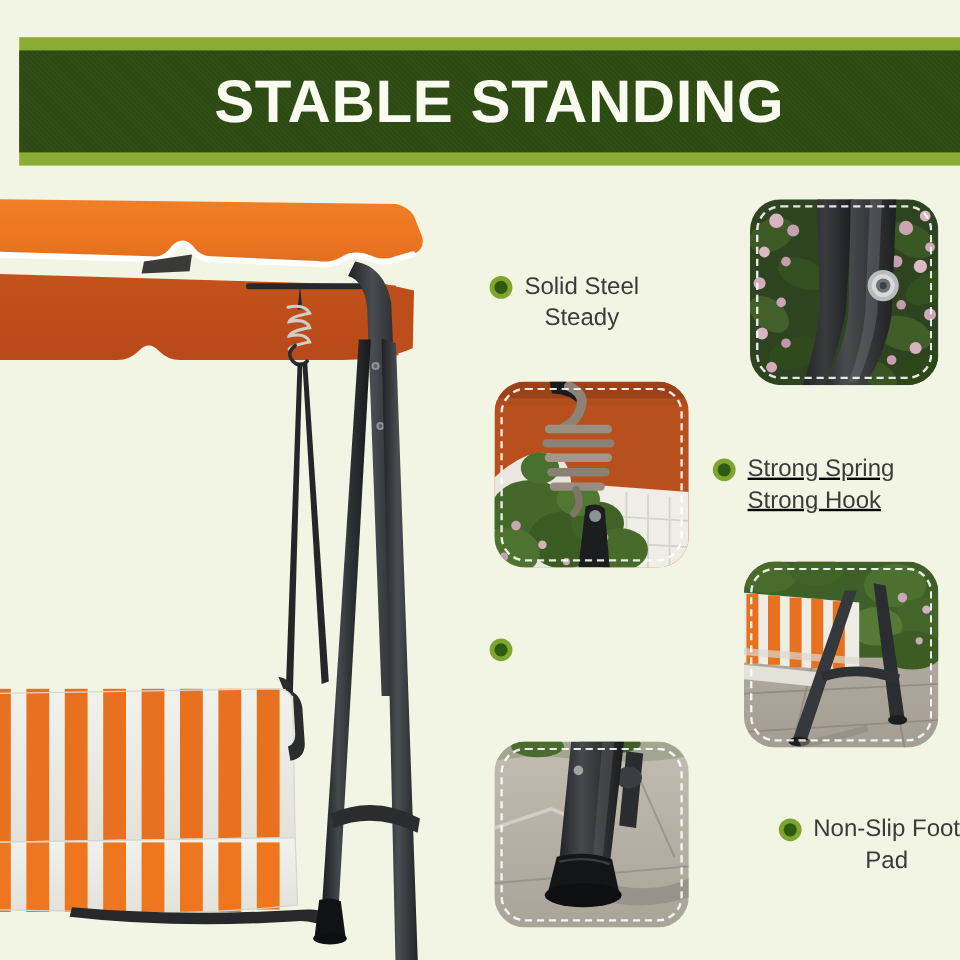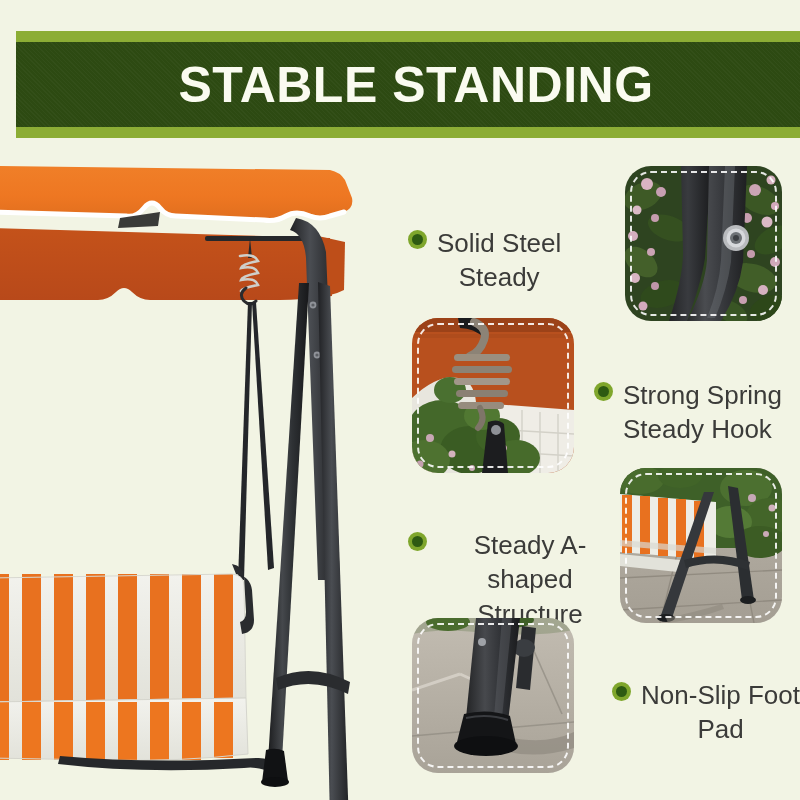--- a/index.html
+++ b/index.html
@@ -89,21 +89,21 @@
     margin-top: 4px;
   }
   .bullet::after {
     content: "";
     width: 11px;
     height: 11px;
     border-radius: 50%;
     background: #2E5A12;
   }
   .feature-text {
-    font-size: 26px;
+    font-size: 20px;
     line-height: 1.32;
     color: #3B3B39;
     font-weight: normal;
   }
   .ft-center { text-align: center; }
   .ft-left   { text-align: left; }
 
   
   .photo {
     position: absolute;
@@ -384,34 +384,30 @@
         <rect x="40" y="48" width="60" height="7" rx="3.5" fill="#8C8274"></rect>
         <rect x="42" y="60" width="56" height="7" rx="3.5" fill="#A2978A"></rect>
         <rect x="44" y="72" width="52" height="7" rx="3.5" fill="#8A8073"></rect>
         <rect x="46" y="84" width="46" height="7" rx="3.5" fill="#978C7E"></rect>
       </g>
       <path d="M 68 90 q 6 12 -2 20" fill="none" stroke="#7E7568" stroke-width="6" stroke-linecap="round"></path>
     </svg>
     <div class="dash"></div>
   </div>
 
-  <div class="feature-label" style="left:594px; top:378px; width:205px;">
+  <div class="feature-label" style="left:594px; top:378px; width:205px;text-decoration:underline;">
     <span class="bullet"></span>
     <span class="feature-text ft-left">
       <span>Strong Spring</span><br>
-      <span>Steady Hook</span>
+      <span>Strong Hook</span>
     </span>
   </div>
 
   <div class="feature-label" style="left:408px; top:528px; width:215px;">
     <span class="bullet"></span>
-    <span class="feature-text ft-center">
-      <span>Steady A-shaped</span><br>
-      <span>Structure</span>
-    </span>
   </div>
 
   <div class="photo" style="left:620px; top:468px; width:162px; height:155px;">
     <svg width="162" height="155" viewBox="0 0 162 155">
       <defs>
         <linearGradient id="paveG" x1="0" y1="0" x2="0" y2="1">
           <stop offset="0%" stop-color="#B9B3A8"></stop>
           <stop offset="100%" stop-color="#A49E93"></stop>
         </linearGradient>
       </defs>

